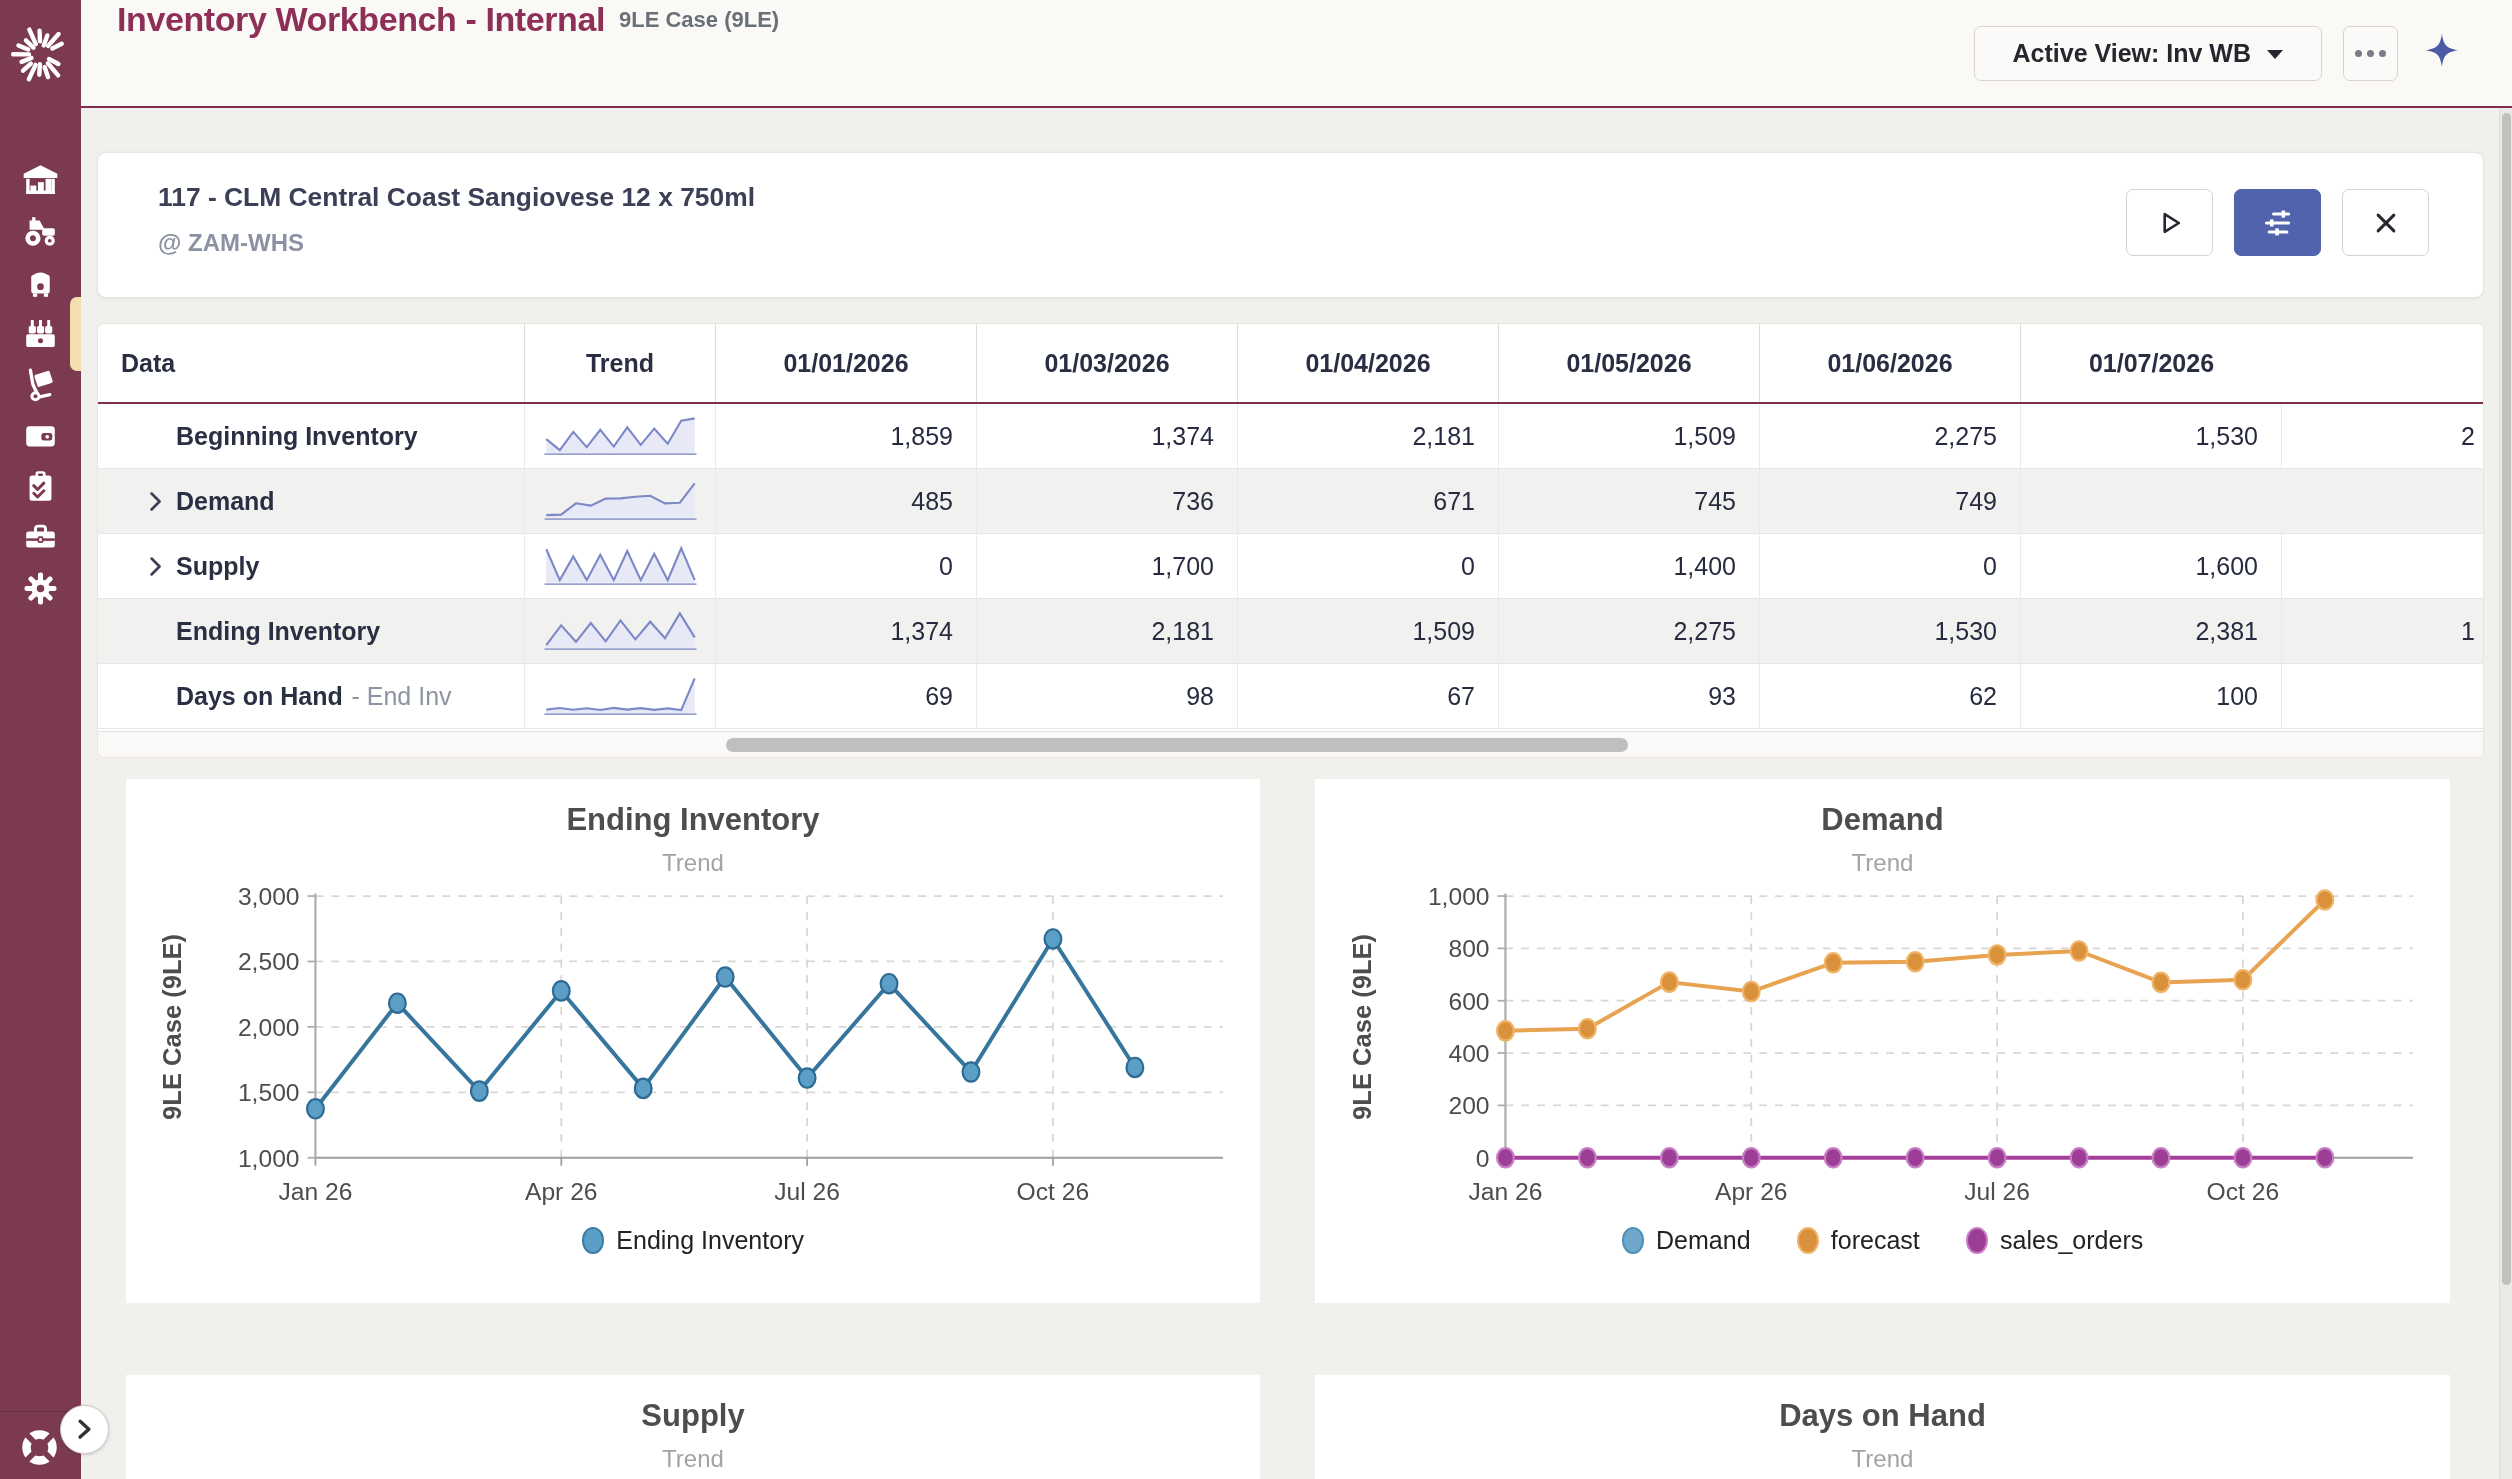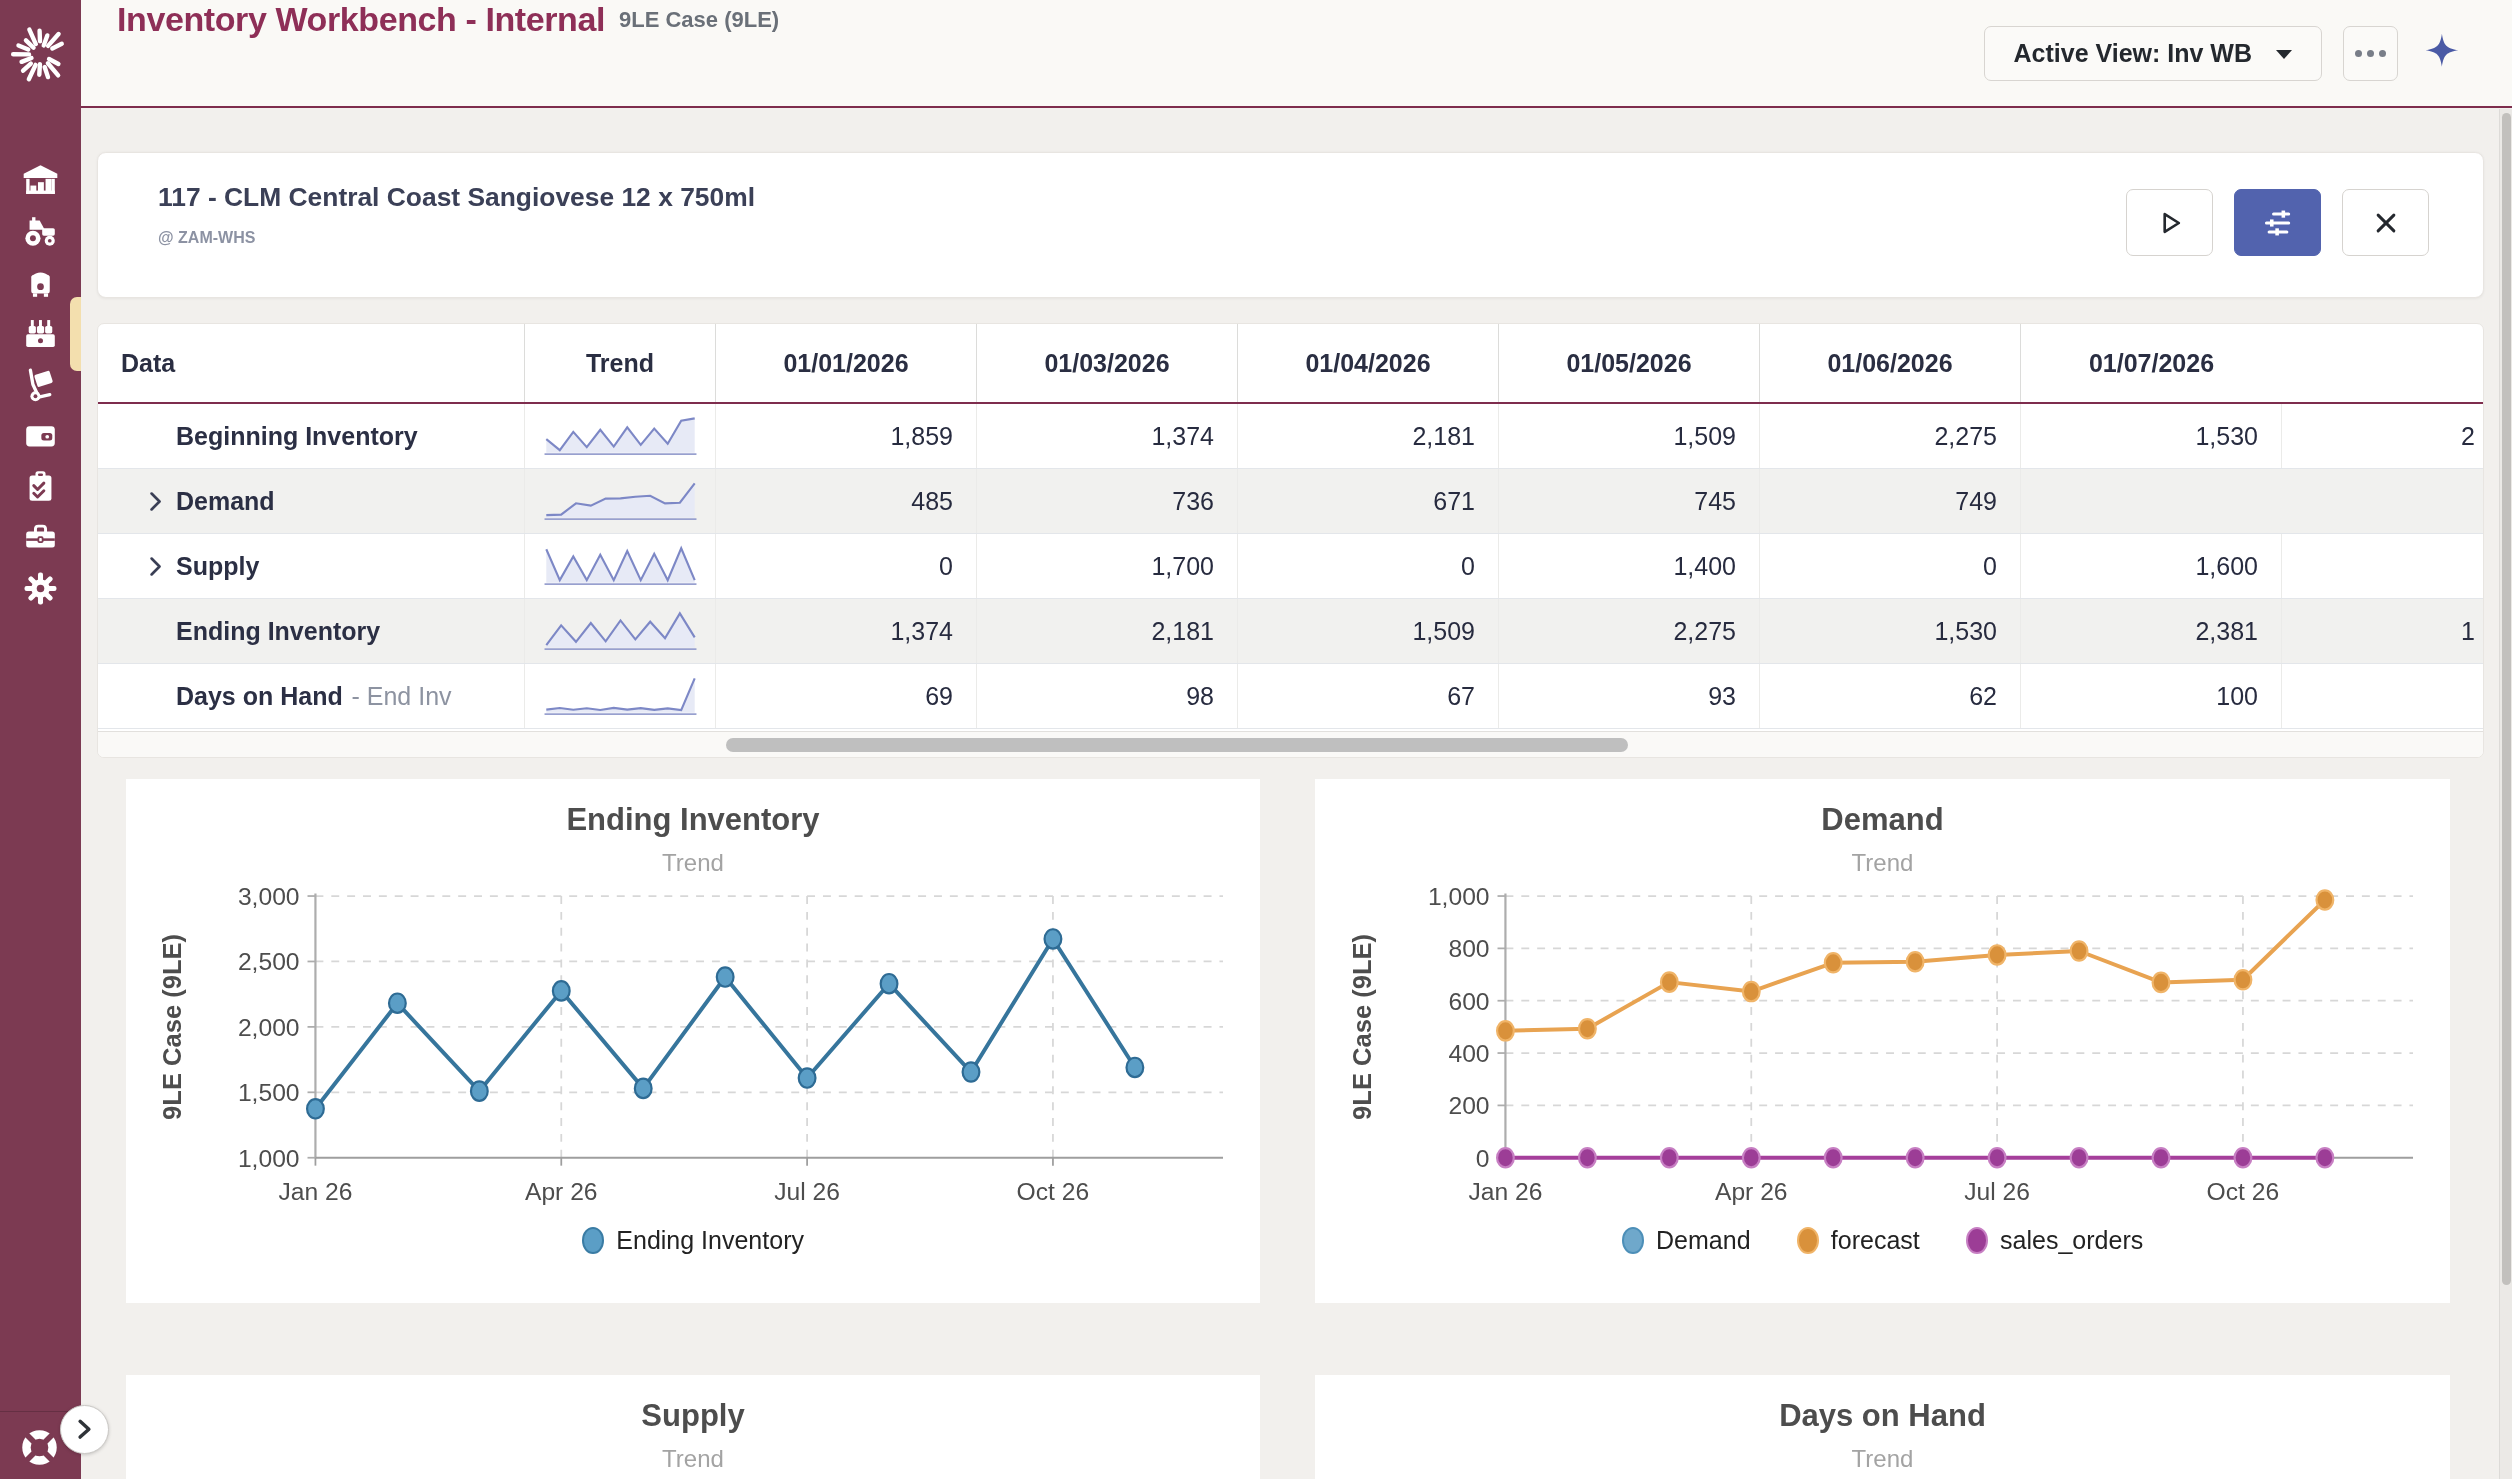--- a/index.html
+++ b/index.html
@@ -21,31 +21,31 @@
   .help-btn { position:absolute; bottom:10.6px; left:18.5px; width:41px; height:41px; cursor:pointer; }
   .expand-btn { position:absolute; left:60px; top:1405px; width:49px; height:49px; border-radius:50%;
     background:#fff; border:1.8px solid #cbc9c6; box-shadow:0 0.9px 3.5px rgba(0,0,0,.18);
     display:flex; align-items:center; justify-content:center; z-index:7; cursor:pointer; }
   
   .topbar { position:absolute; left:81px; top:0; width:2431px; height:108px; background:#faf9f6;
     border-bottom:2.6px solid #7e2d4d; display:flex; padding:0 49px 0 36px; z-index:4; }
   .topbar-title { font-size:34px; font-weight:bold; color:#8e2f57; letter-spacing:-0.4px; }
   .topbar-sub { font-size:22px; font-weight:bold; color:#6a7078; margin-left:14px; margin-top:7px; }
   .topbar-right { margin-left:auto; display:flex; align-items:center; gap:21px; }
-  .btn-activeview { height:55px; padding:0 29px; border:1.8px solid #d8d5d1; border-radius:7px; background:#fbfaf8;
-    font-size:25px; font-weight:bold; color:#24282e; display:flex; align-items:center; gap:24px; cursor:pointer; font-family:inherit; }
+  .btn-activeview { height:55px; padding:0 38px; border:1.8px solid #d8d5d1; border-radius:7px; background:#fbfaf8;
+    font-size:25px; font-weight:bold; color:#24282e; display:flex; align-items:center; gap:16px; cursor:pointer; font-family:inherit; }
   .caret { width:0; height:0; border-left:8px solid transparent; border-right:8px solid transparent; border-top:9.7px solid #24282e; margin-top:2.6px; }
   .btn-more { width:55px; height:55px; border:1.8px solid #d8d5d1; border-radius:7px; background:#fbfaf8;
     display:flex; align-items:center; justify-content:center; gap:5.3px; cursor:pointer; }
   .btn-more i { width:7px; height:7px; border-radius:50%; background:#787d88; }
   
   .product-card { position:absolute; left:97px; top:152px; width:2387px; height:146px; background:#fff;
     border:0.9px solid #e8e5e1; border-radius:8.8px; box-shadow:0 0.9px 2.6px rgba(0,0,0,.05); z-index:1; }
   .pc-title { position:absolute; left:60px; top:29px; font-size:26.4px; font-weight:bold; color:#3b4057; }
-  .pc-loc { position:absolute; left:60px; top:76px; font-size:16px; font-weight:bold; color:#8c92a3; }
+  .pc-loc { position:absolute; left:60px; top:76px; font-size:24px; font-weight:bold; color:#8c92a3; }
   .pc-buttons { position:absolute; right:54px; top:36px; display:flex; gap:21px; }
   .pc-btn { width:87px; height:67px; border-radius:7px; border:1.8px solid #d6d3cf; background:#fff;
     display:flex; align-items:center; justify-content:center; cursor:pointer; }
   .pc-btn.primary { background:#5263ae; border-color:#5263ae; }
   
   .table-card { position:absolute; left:97px; top:323px; width:2387px; height:435px; background:#fff;
     border:0.9px solid #e8e5e1; border-radius:7px; overflow:hidden; z-index:1; }
   .t-row { display:grid; grid-template-columns:427px 191px repeat(7,261px); }
   .t-head { border-bottom:2.6px solid #7e2d4d; }
   .th { height:78px; display:flex; align-items:center; justify-content:center; font-size:25px; font-weight:bold; color:#2a2e42; border-right:0.9px solid #dcdcda; }

